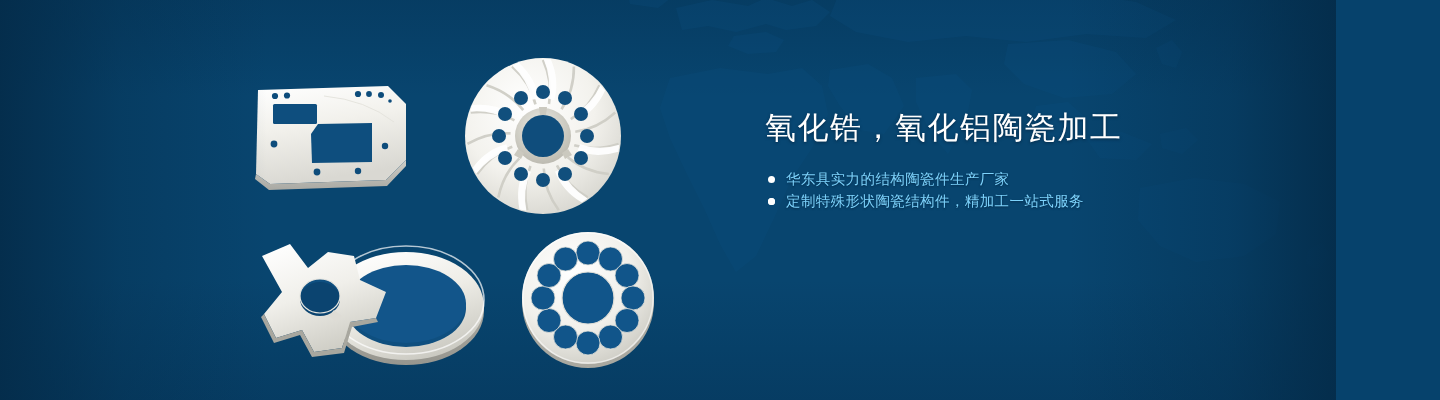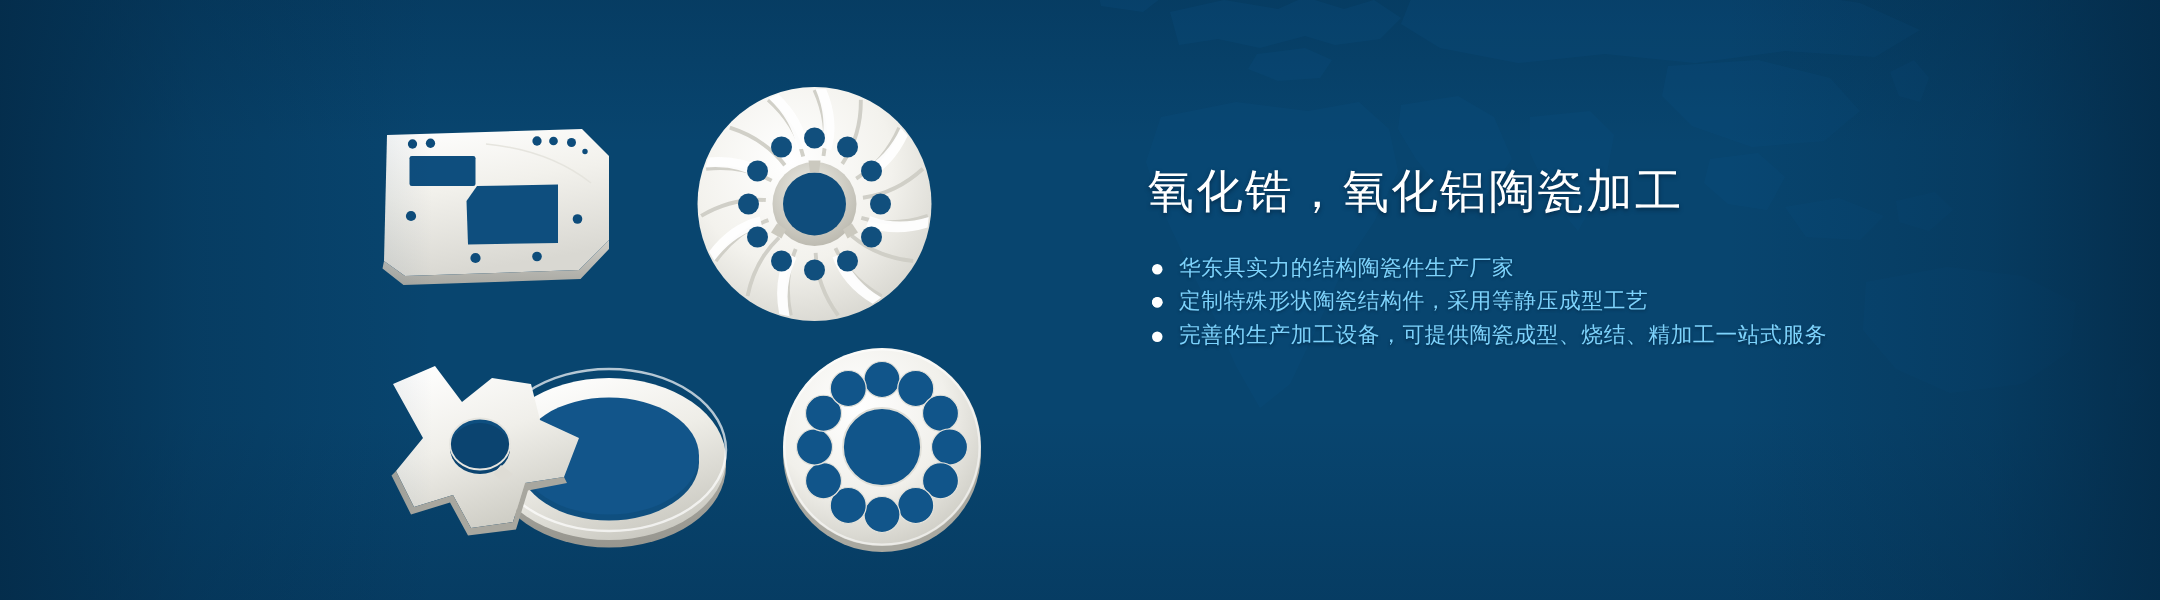--- a/index.html
+++ b/index.html
@@ -2,21 +2,21 @@
 <html><head>
 <meta charset="utf-8">
 <style>
   html, body {
     margin: 0;
     padding: 0;
     background: #06426c;
   }
   #banner {
     position: relative;
-    width: 1440px;
+    width: 1336px;
     height: 400px;
     overflow: hidden;
     font-family: "Liberation Sans", "DejaVu Sans", sans-serif;
     background: #08456f;
   }
 
   
   .bg-base {
     position: absolute;
     inset: 0;
@@ -352,22 +352,18 @@
     <ul class="bullets">
       <li>
         <span class="dot"></span>
         <span>华东具实力的结构陶瓷件生产厂家</span>
       </li>
       <li>
         <span class="dot"></span>
       </li>
       <li>
         <span class="dot"></span>
-        <span>定制特殊形状陶瓷结构件，采用等静压成型工艺</span>
-      </li>
-      <li>
-        <span class="dot"></span>
-        <span>完善的生产加工设备，可提供陶瓷成型、烧结、精加工一站式服务</span>
+        <span>定制特殊形状陶瓷结构件，精加工一站式服务</span>
       </li>
     </ul>
   </div>
 
 </div>
 
 </body></html>

